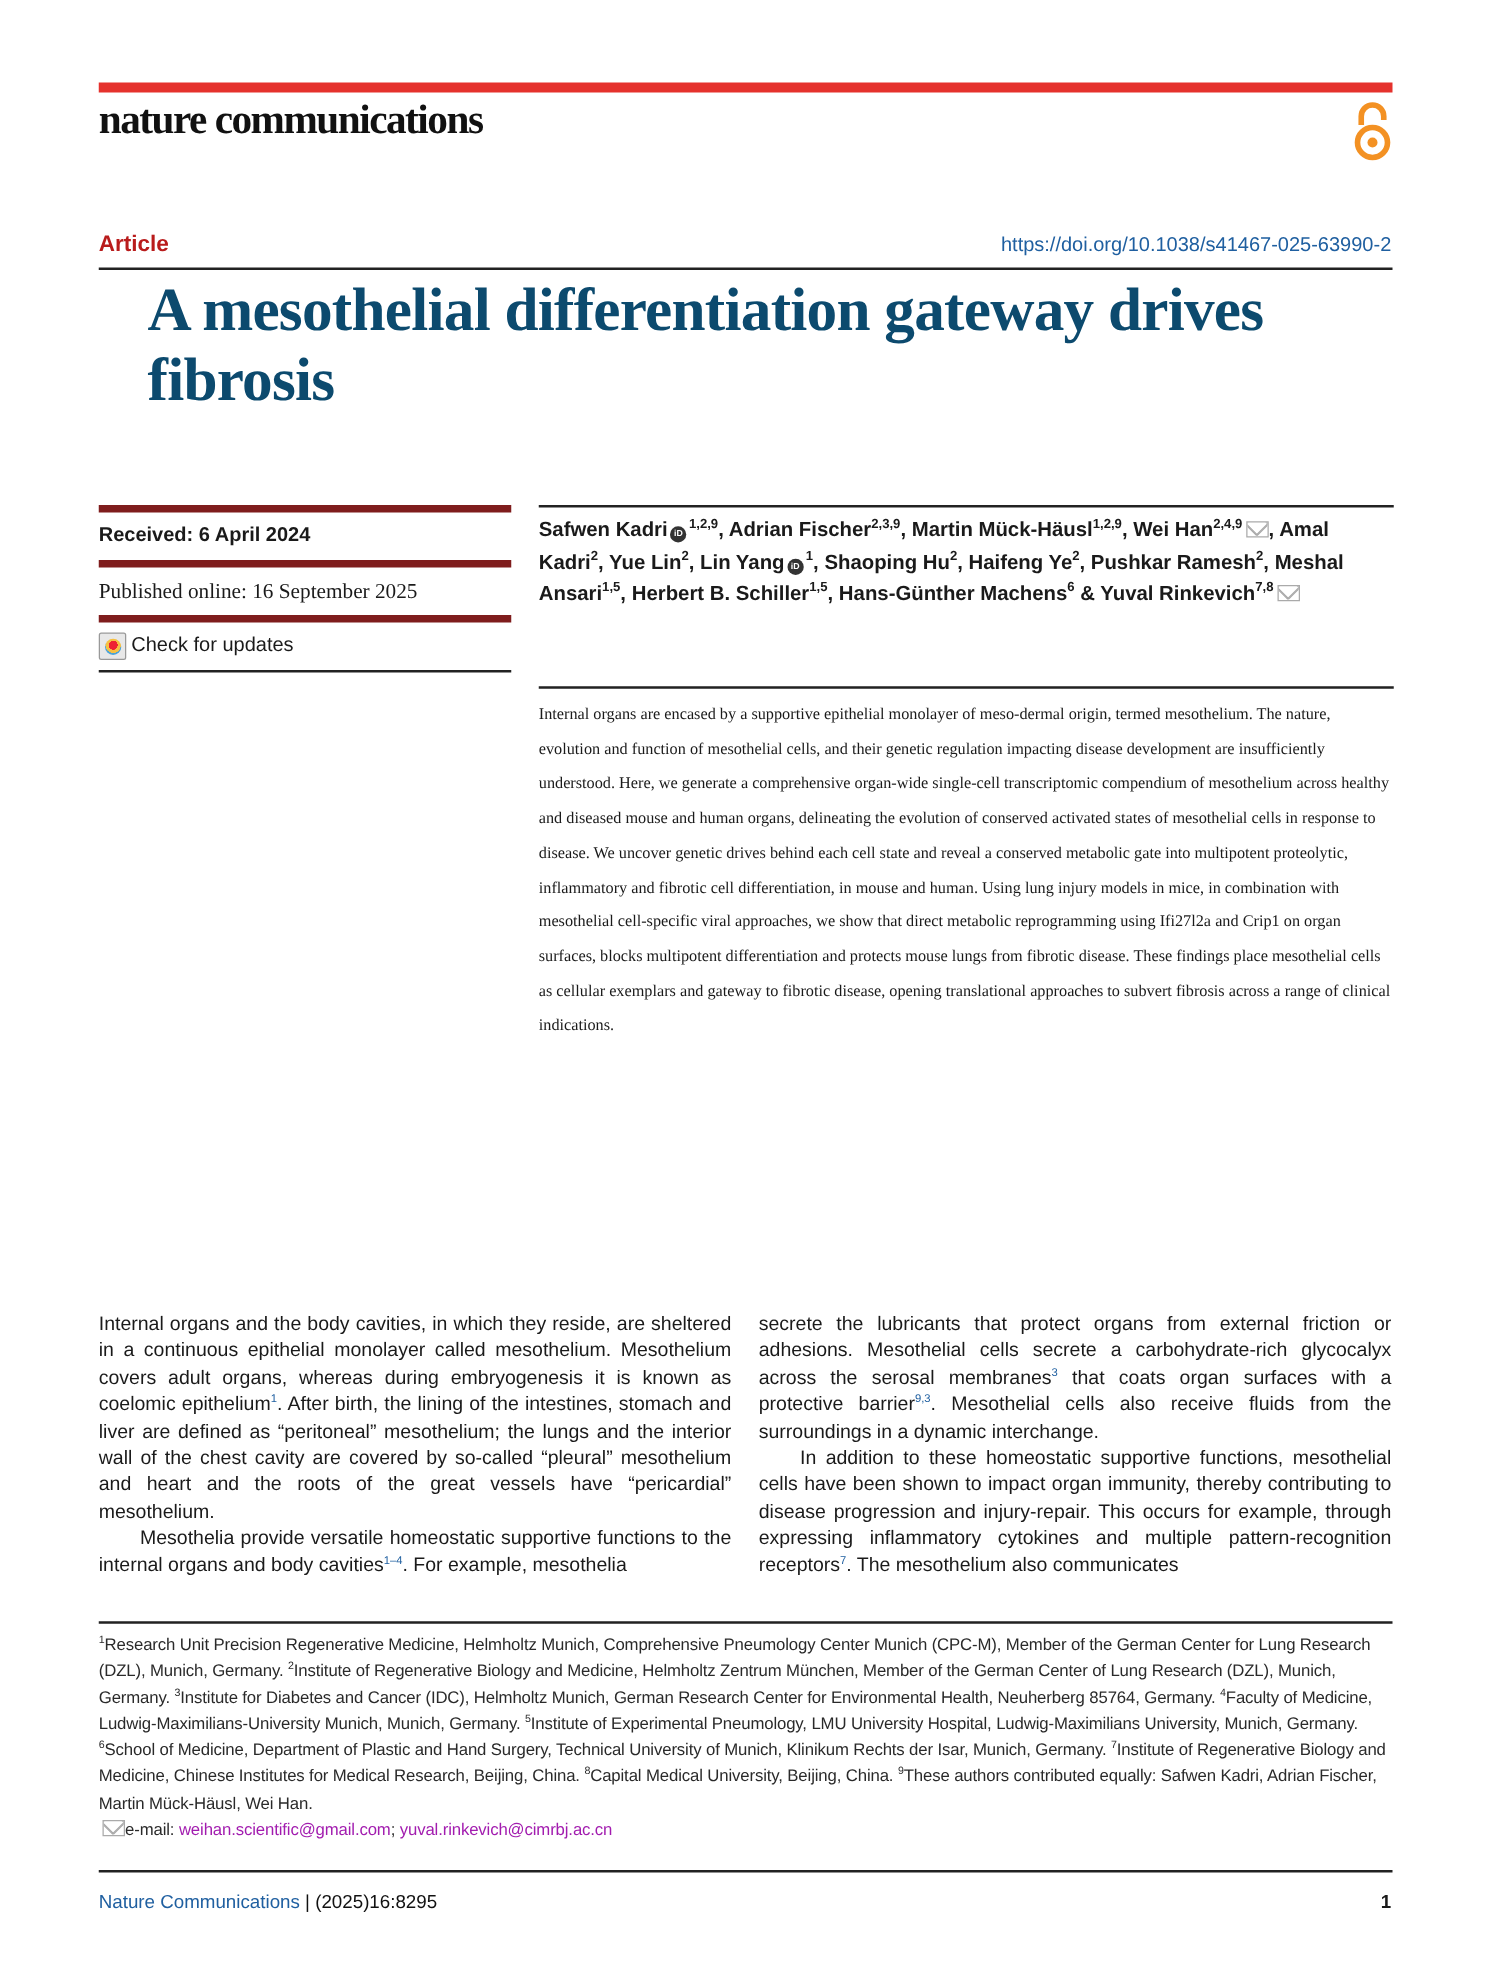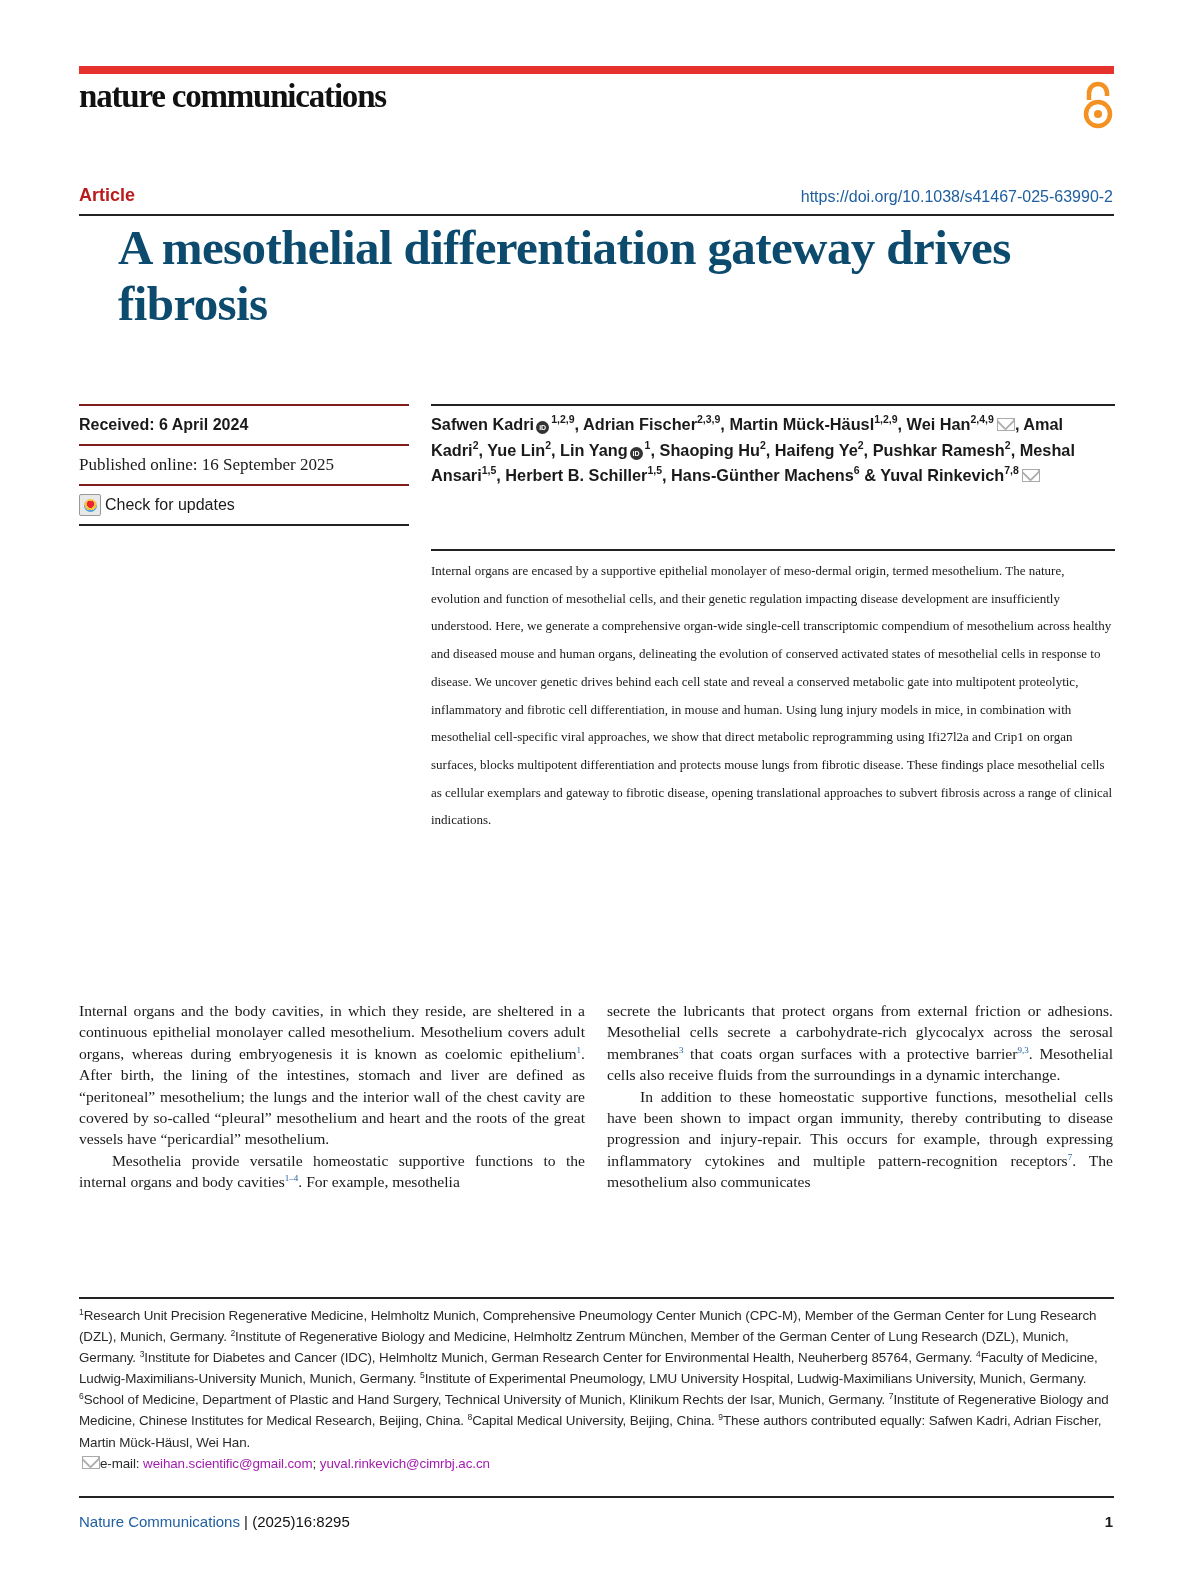--- a/index.html
+++ b/index.html
@@ -6,35 +6,35 @@
   body { width:1190px; height:1581px; position:relative; color:#1a1a1a; overflow:hidden; }
   .abs { position:absolute; }
   .topbar { left:79px; top:66px; width:1035px; height:8px; background:#e5322d; }
   .journal { left:79px; top:78px; font-family:"Liberation Serif", serif; font-weight:bold; font-size:33px; letter-spacing:-1.2px; color:#111; }
   .oa-icon { left:1080px; top:80px; width:36px; height:50px; }
   .article-label { left:79px; top:185px; font-family:"Liberation Sans", sans-serif; font-weight:bold; font-size:18px; color:#b91c1c; }
   .doi { right:77px; top:188px; font-family:"Liberation Sans", sans-serif; font-size:16px; color:#1f5fa0; text-decoration:none; }
   .rule { background:#222; height:2px; }
   .title { left:79px; top:220px; width:1040px; font-family:"Liberation Serif", serif; font-weight:bold; font-size:49px; line-height:56px; letter-spacing:-0.6px; color:#0c4a6e;margin-left:39px; }
   .meta { left:79px; top:404px; width:330px; font-family:"Liberation Sans", sans-serif; }
-  .meta-row { border-top:2px solid #7f1d1d; height:38px; display:flex; align-items:center; font-size:16px; }
+  .meta-row { border-top:6px solid #7f1d1d; height:38px; display:flex; align-items:center; font-size:16px; }
   .meta-row.bold { font-weight:bold; }
   .meta-row.serif { font-family:"Liberation Serif", serif; font-size:17px; }
   .meta-row.last { border-bottom:2px solid #222; }
   .cfu-icon { width:20px; height:20px; border:1px solid #999; background:#e8e8e8; border-radius:2px; margin-right:4px; display:inline-flex; align-items:center; justify-content:center; }
   .cfu-icon span { width:13px; height:13px; border-radius:50%; background:radial-gradient(circle at 50% 40%, #e23 0 35%, #f6c042 36% 60%, #4aa3d8 61%); display:block; }
   .authors { left:431px; top:404px; width:684px; border-top:2px solid #222; padding-top:6px; font-family:"Liberation Sans", sans-serif; font-weight:bold; font-size:16.3px; line-height:25.5px; color:#1a1a1a; }
   .authors sup { font-size:10.5px; vertical-align:7px; line-height:0; }
   .orcid { display:inline-block; width:13px; height:13px; border-radius:50%; background:#333; color:#fff; font-size:7px; line-height:13px; text-align:center; vertical-align:0px; margin:0 2px; }
   .mail { display:inline-block; width:16px; height:11px; border:1px solid #aaa; position:relative; vertical-align:-1px; margin-left:3px; overflow:hidden; }
   .mail::before, .mail::after { content:""; position:absolute; top:-6px; width:12px; height:12px; border:1px solid #aaa; transform:rotate(45deg); }
   .mail::before { left:1px; }
   .abstract-rule { left:431px; top:549px; width:684px; }
   .abstract { left:431px; top:557px; width:684px; font-family:Liberation Serif, serif; font-size:13px; line-height:27.7px; color:#1a1a1a; }
-  .col { top:1000px; width:506px; font-family:Liberation Serif, serif; font-size:15.6px; line-height:21.4px; text-align:justify; color:#1a1a1a; }
+  .col { top:1049px; width:506px; font-family:Liberation Sans, sans-serif; font-size:15.6px; line-height:21.4px; text-align:justify; color:#1a1a1a; }
   .col p { margin:0; }
   .col p.indent { text-indent:33px; }
   .col sup { font-size:9px; line-height:0; color:#1f5fa0; }
   .col1 { left:79px; }
   .col2 { left:607px; }
   .aff-rule { left:79px; top:1297px; width:1035px; }
   .aff { left:79px; top:1305px; width:1040px; font-family:"Liberation Sans", sans-serif; font-size:13.4px; line-height:21.1px; color:#2a2a2a; letter-spacing:-0.1px; }
   .aff sup { font-size:8.5px; line-height:0; }
   .aff a { color:#a21caf; text-decoration:none; }
   .foot-rule { left:79px; top:1496px; width:1035px; }

